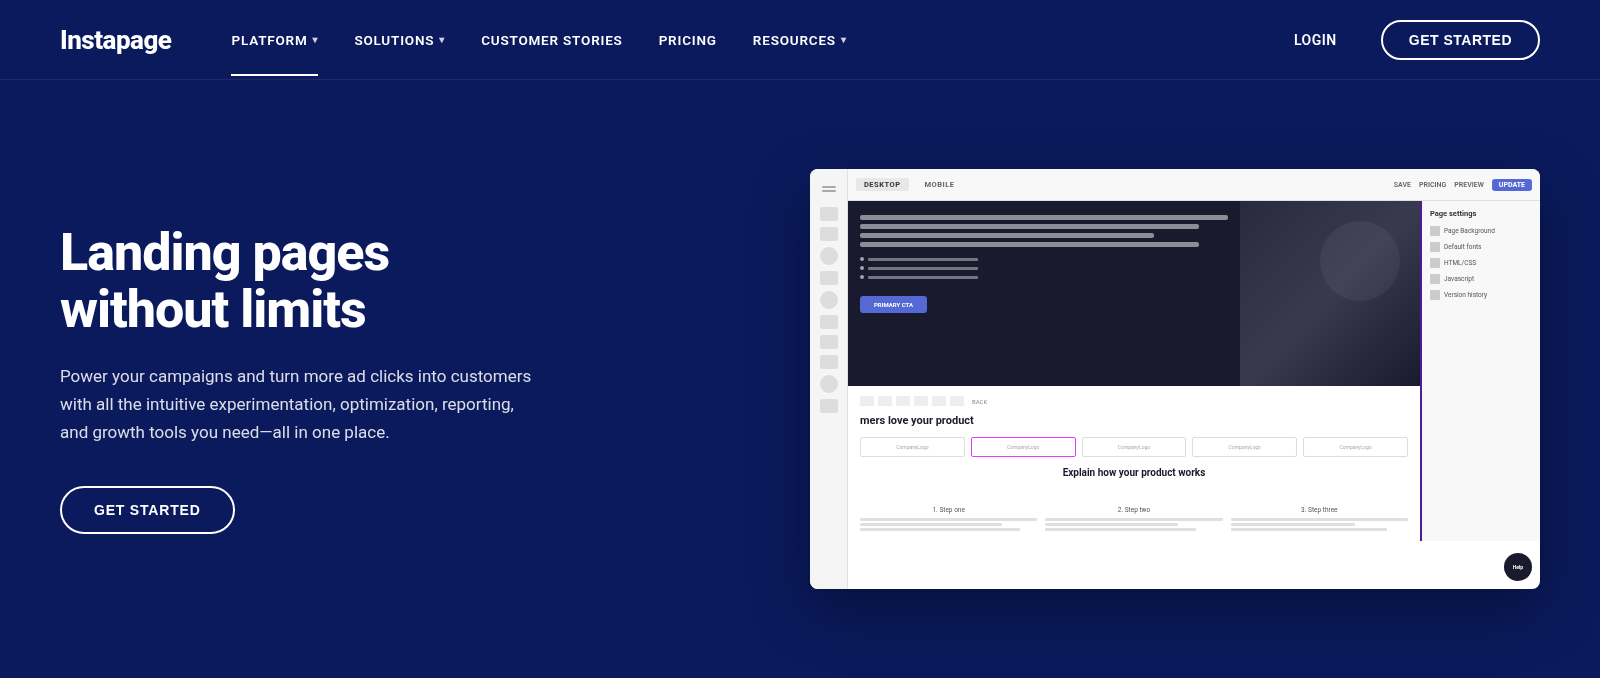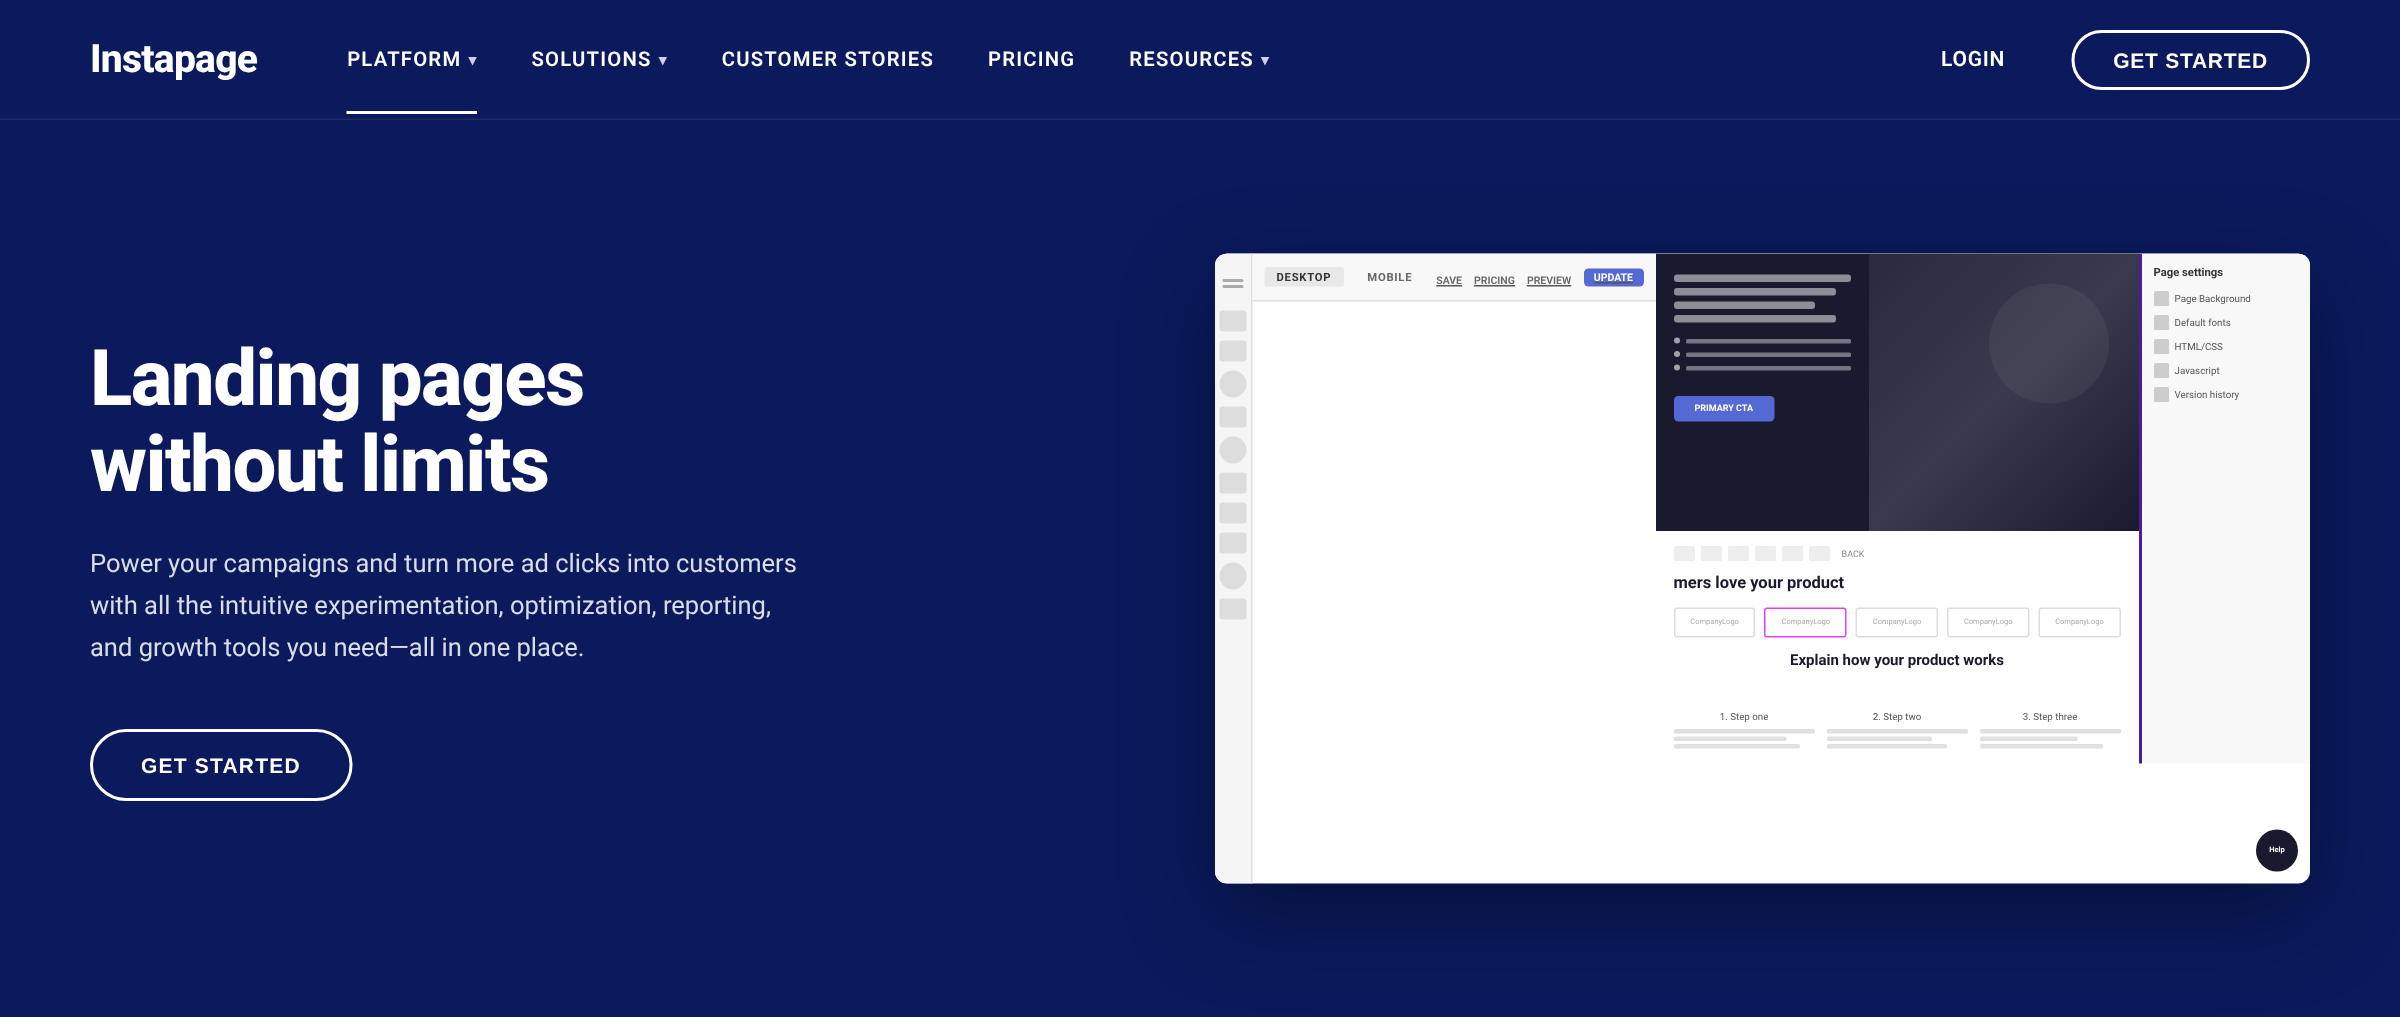--- a/index.html
+++ b/index.html
@@ -184,21 +184,21 @@
       width: 18px;
       height: 14px;
       border-radius: 2px;
       background: #ddd;
     }
 
     
     .mock-main {
       flex: 1;
       display: flex;
-      flex-direction: row;
+      flex-direction: column;
     }
     
     .mock-toolbar {
       height: 32px;
       background: #f8f8f8;
       border-bottom: 1px solid #e0e0e0;
       display: flex;
       align-items: center;
       padding: 0 8px;
       gap: 8px;
@@ -215,23 +215,22 @@
       color: #666;
       text-transform: uppercase;
     }
     .mock-tab.active {
       background: #e8e8e8;
       color: #333;
     }
     .mock-toolbar-right {
       margin-left: auto;
       display: flex;
-      align-items: flex-end;
+      align-items: center;
       gap: 8px;
-      text-decoration: underline;
     }
     .mock-btn-save {
       font-size: 7px;
       color: #666;
     }
     .mock-btn-comment {
       font-size: 7px;
       color: #666;
     }
     .mock-btn-preview {

